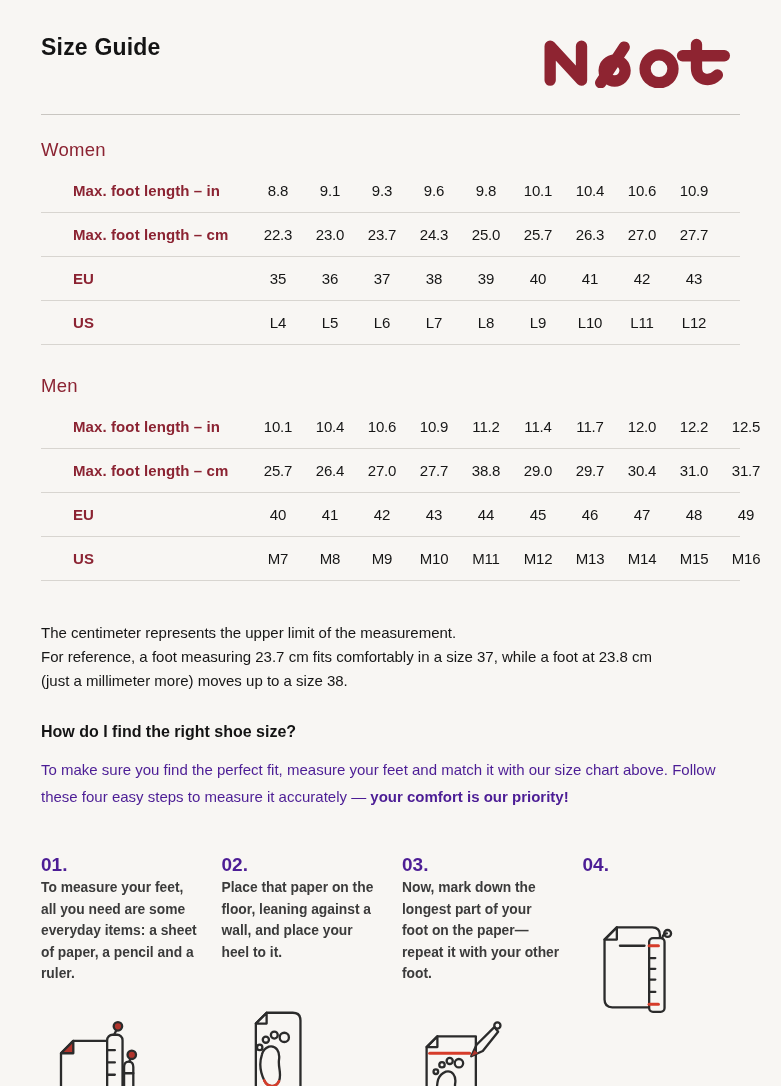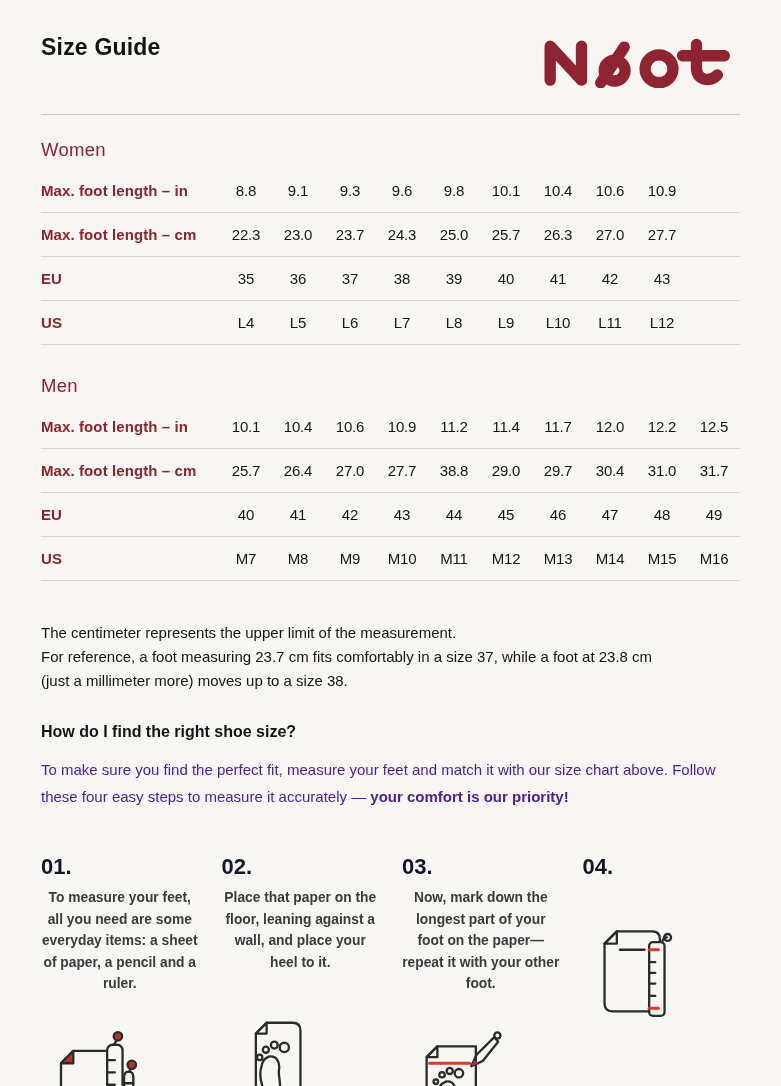--- a/index.html
+++ b/index.html
@@ -22,40 +22,40 @@
   
   .section-heading {
     margin:24px 0 8px 0;
     font-size:18.5px; font-weight:400; color:#8b2332; letter-spacing:.3px;
   }
   .trow {
     display:flex; align-items:center;
     height:44px;
     border-bottom:1px solid #d8d5d0;
   }
-  .tlabel { flex:0 0 179px; font-size:15px; font-weight:700; color:#8b2332; letter-spacing:.1px; }
+  .tlabel { flex:0 0 179px; font-size:15px; font-weight:700; color:#8b2332; letter-spacing:.1px;margin-left:32px; }
   .tcell  { flex:0 0 52px; text-align:center; font-size:15px; color:#161616; letter-spacing:-.2px; }
   .men-section { margin-top:30px; }
 
   
   .notes { margin-top:40px; font-size:15px; line-height:24px; color:#161616; }
   .notes span { display:block; }
 
   
   .guide-heading { margin-top:30px; font-size:16px; font-weight:700; color:#141414; }
   .guide-intro { margin-top:15px; font-size:15px; line-height:27px; max-width:678px; color:#4c1d95; }
   .guide-intro strong { font-weight:700; }
 
   
   .steps {
     margin-top:44px;
     display:grid; grid-template-columns:repeat(4, 1fr); column-gap:23px;
   }
-  .step-number { color:#0f172a; font-weight:700; font-size:22px; margin-bottom:7px; }
-  .step-text { font-size:13.8px; line-height:21.5px; font-weight:700; color:#3b3b3b;text-align:center; }
+  .step-number { color:#4c1d95; font-weight:700; font-size:19px; margin-bottom:1px; }
+  .step-text { font-size:13.8px; line-height:21.5px; font-weight:700; color:#3b3b3b; }
   .step-icon { margin-top:26px; }
   .step-icon svg { display:block; }
 </style>
 </head>
 <body>
 
 <div class="page">
 
   <div class="header">
     <div class="page-title">Size Guide</div>

